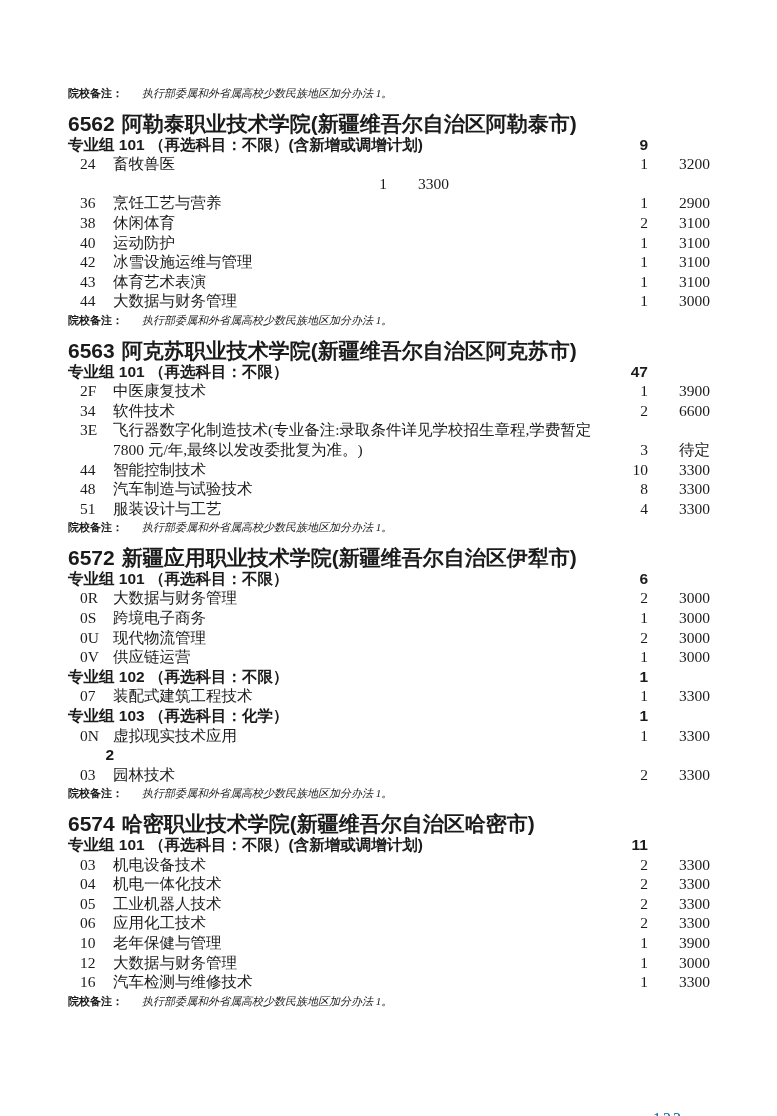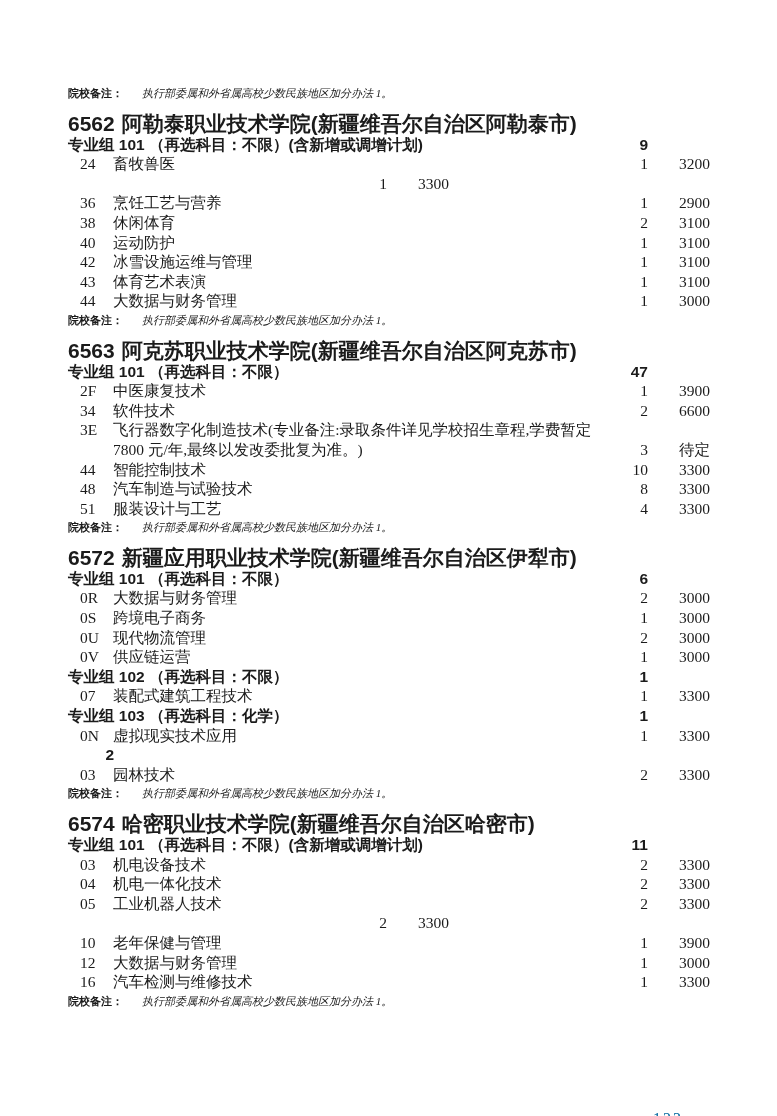--- a/index.html
+++ b/index.html
@@ -312,20 +312,24 @@
         </div>
         <div class="row major-line">
           <div class="mname">
             <span class="mcode">05</span>
             <span class="mtext">工业机器人技术</span>
           </div>
           <div class="col-count">2</div>
           <div class="col-fee">3300</div>
         </div>
         <div class="row major-line">
+          <div class="mname">
+            <span class="mcode">06</span>
+            <span class="mtext">应用化工技术</span>
+          </div>
           <div class="col-count">2</div>
           <div class="col-fee">3300</div>
         </div>
         <div class="row major-line">
           <div class="mname">
             <span class="mcode">10</span>
             <span class="mtext">老年保健与管理</span>
           </div>
           <div class="col-count">1</div>
           <div class="col-fee">3900</div>

